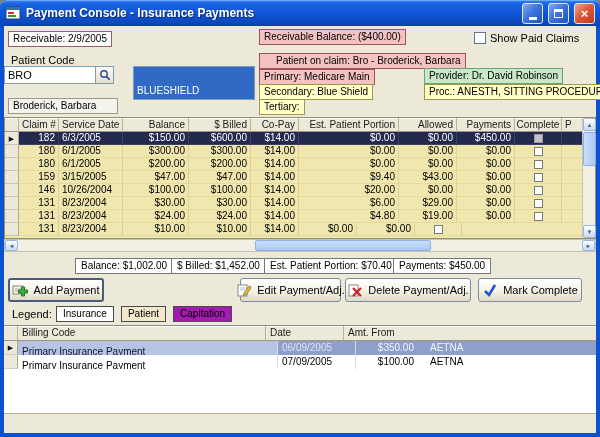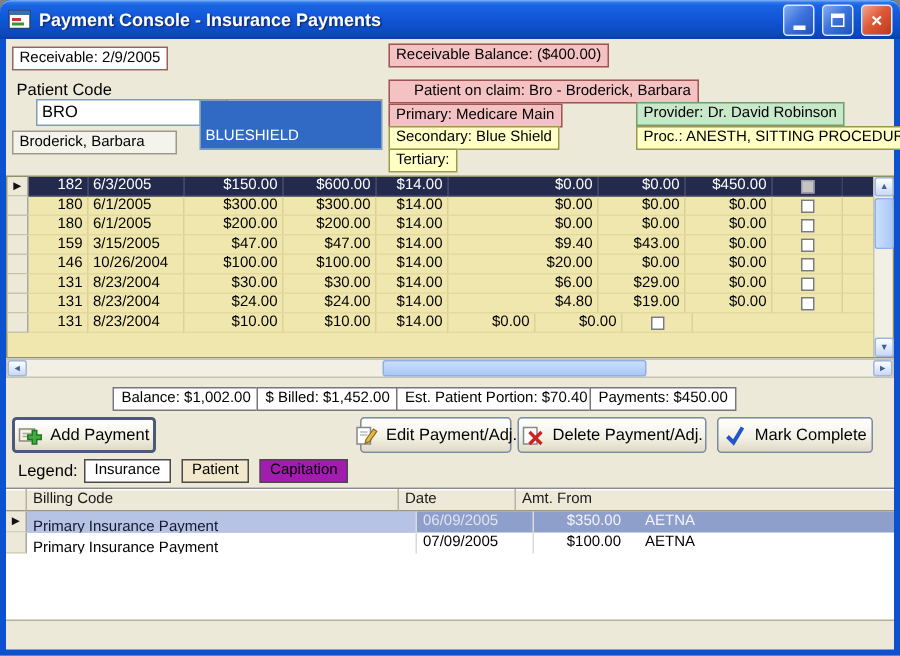--- a/index.html
+++ b/index.html
@@ -33,21 +33,21 @@
           border:1px solid; white-space:nowrap; }
   .fbox.white  { background:#FFFFFF; border-color:#9A6060; }
   .fbox.pink   { background:#F4C2C2; border-color:#A05555; }
   .fbox.yellow { background:#FFFFC6; border-color:#99994D; }
   .fbox.green  { background:#C9E7C9; border-color:#6FA06F; }
   .fbox.plain  { background:#F4F3EC; border-color:#9A9A8A; }
 
   .check-row { position:absolute; display:flex; align-items:center; gap:4px; }
   .xp-checkbox { width:12px; height:12px; background:#fff; border:1px solid #5A7A9A; }
 
-  .code-wrap { position:absolute; left:20px; top:40px; width:128px; height:18px; display:flex; }
+  .code-wrap { position:absolute; left:0; top:40px; width:110px; height:18px; display:flex; }
   .xp-input { flex:1; min-width:0; height:18px; border:1px solid #7F9DB9; background:#fff;
               font-family:inherit; font-size:11px; padding:0 3px; }
   .search-btn { width:18px; height:18px; flex:none; border:1px solid #7F9DB9; border-left:none;
                 background:linear-gradient(#FDFDFB,#E2DFCB); display:flex; align-items:center; justify-content:center; }
 
   .listbox { position:absolute; left:129px; top:40px; width:122px; height:34px;
              background:#fff; border:1px solid #7F9DB9; overflow:hidden; }
   .lb-item { height:14px; font-size:10px; line-height:14px; padding:17px 3px; white-space:nowrap; }
   .lb-item.selected { background:#316AC5; color:#fff; }
 
@@ -149,47 +149,64 @@
       </div>
     <div class="tb-btn tb-close">
         <span>×</span>
       </div>
   </div>
 
   <div class="client">
 
     <div class="fbox white" style="left:4px; top:5px;">Receivable: 2/9/2005</div>
     <div class="fbox pink" style="left:255px; top:3px;">Receivable Balance: ($400.00)</div>
+    <div class="check-row" style="left:470px; top:6px;">
+      <span class="xp-checkbox"></span>
+      <span class="lbl" style="position:static;">Show Paid Claims</span>
+    </div>
 
     <div class="lbl" style="left:7px; top:28px;">Patient Code</div>
     <div class="code-wrap">
       <input class="xp-input" value="BRO" style="">
       <span class="search-btn">
         <svg width="12" height="12" viewBox="0 0 12 12">
           <circle cx="5" cy="5" r="3.2" fill="none" stroke="#2B4B8C" stroke-width="1.4"></circle>
           <line x1="7.6" y1="7.6" x2="10.6" y2="10.6" stroke="#2B4B8C" stroke-width="1.7"></line>
         </svg>
       </span>
     </div>
-    <div class="fbox plain" style="left:4px; top:61px; width:110px;">Broderick, Barbara</div>
+    <div class="fbox plain" style="left:4px; top:72px; width:110px;">Broderick, Barbara</div>
 
     <div class="listbox">
       <div class="lb-item selected">BLUESHIELD</div>
       <div class="lb-item">MEDI1</div>
     </div>
 
     <div class="fbox pink" style="left:255px; top:27px;padding-left:16px;">Patient on claim: Bro - Broderick, Barbara</div>
     <div class="fbox pink" style="left:255px; top:43px;">Primary: Medicare Main</div>
     <div class="fbox yellow" style="left:255px; top:58px;">Secondary: Blue Shield</div>
     <div class="fbox yellow" style="left:255px; top:73px;">Tertiary:</div>
     <div class="fbox green" style="left:420px; top:42px;">Provider: Dr. David Robinson</div>
     <div class="fbox yellow" style="left:420px; top:58px;">Proc.: ANESTH, SITTING PROCEDURE</div>
 
     <div class="claims-grid">
       <div class="cg-inner">
+        <div class="cg-header">
+          <div class="gh gh-gutter"></div>
+          <div class="gh w0 num">Claim #</div>
+          <div class="gh w1">Service Date</div>
+          <div class="gh w2 num">Balance</div>
+          <div class="gh w3 num">$ Billed</div>
+          <div class="gh w4 num">Co-Pay</div>
+          <div class="gh w5 num">Est. Patient Portion</div>
+          <div class="gh w6 num">Allowed</div>
+          <div class="gh w7 num">Payments</div>
+          <div class="gh w8" style="display:block; text-align:center;">Complete</div>
+          <div class="gh w9">P</div>
+        </div>
         <div>
             <div class="g-row selected">
     <div class="g-gutter">▶</div>
     <div class="g-cell w0 num">182</div>
     <div class="g-cell w1">6/3/2005</div>
     <div class="g-cell w2 num">$150.00</div>
     <div class="g-cell w3 num">$600.00</div>
     <div class="g-cell w4 num">$14.00</div>
     <div class="g-cell w5 num">$0.00</div>
     <div class="g-cell w6 num">$0.00</div>

